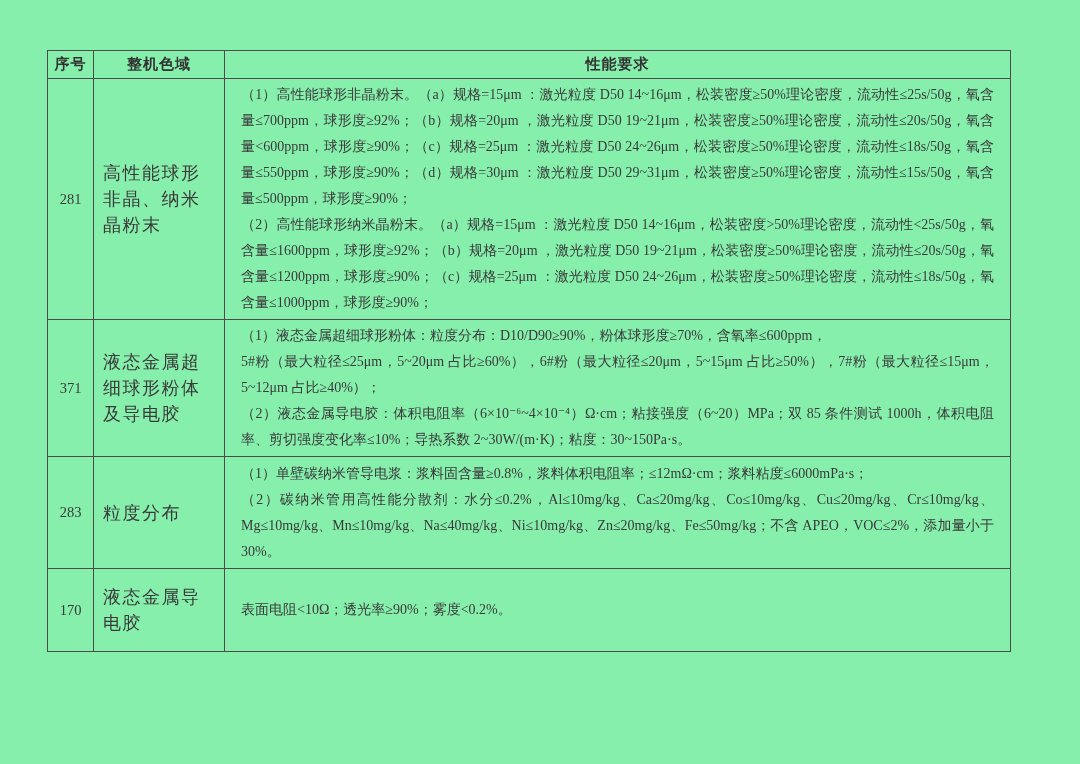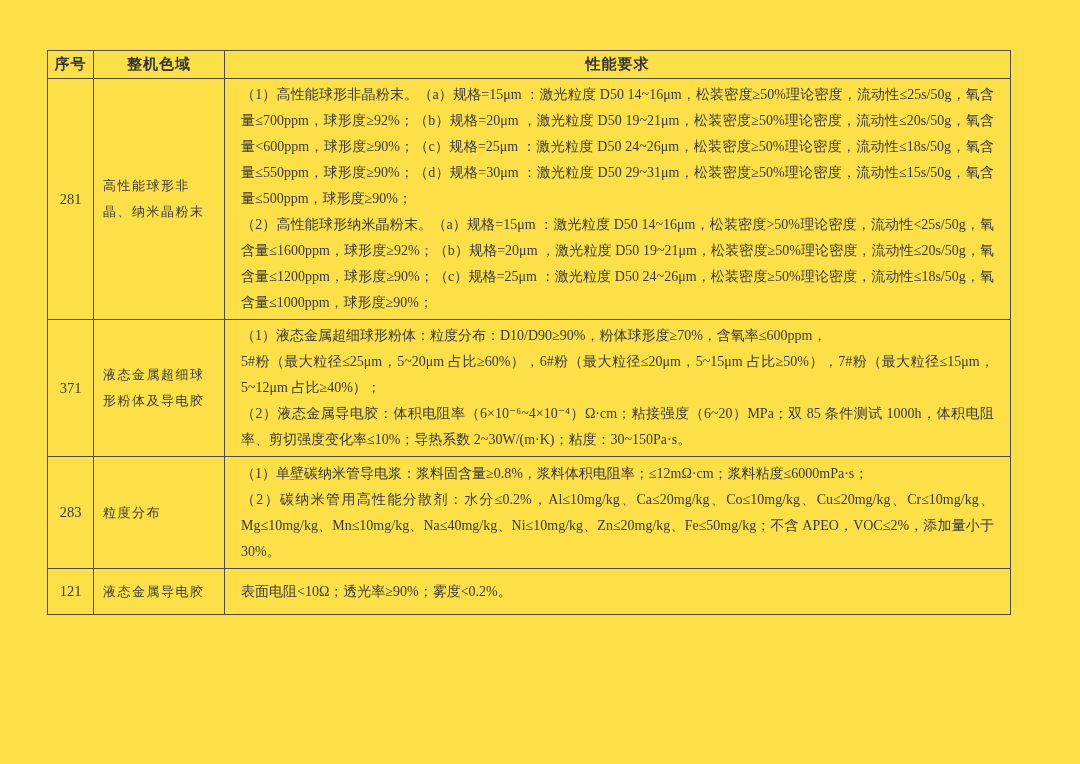--- a/index.html
+++ b/index.html
@@ -4,21 +4,21 @@
 <style>
   html, body {
     margin: 0;
     padding: 0;
     background: #ffffff;
   }
   .page {
     position: relative;
     width: 1080px;
     height: 764px;
-    background: #fde047;
+    background: #86efac;
     font-family: "Liberation Serif", "DejaVu Serif", serif;
     color: #3a3a3a;
     overflow: hidden;
   }
   table.spec-table {
     position: absolute;
     left: 47px;
     top: 50px;
     width: 963px;
     border-collapse: collapse;
@@ -37,23 +37,23 @@
     padding: 2px 4px;
     letter-spacing: 1px;
     color: #333333;
   }
   td.no-cell {
     text-align: center;
     font-size: 14.5px;
     color: #3a3a3a;
   }
   td.mat-cell {
-    font-size: 13px;
+    font-size: 18px;
     line-height: 26px;
-    padding: 8px 9px;
+    padding: 15px 9px;
     letter-spacing: 1.5px;
     color: #3a3a3a;
   }
   td.req-cell {
     font-size: 14px;
     line-height: 26px;
     padding: 3px 16px;
     text-align: justify;
     white-space: pre-wrap;
     word-break: break-word;
@@ -107,21 +107,21 @@
 5#粉（最大粒径≤25μm，5~20μm 占比≥60%），6#粉（最大粒径≤20μm，5~15μm 占比≥50%），7#粉（最大粒径≤15μm，5~12μm 占比≥40%）；
 （2）液态金属导电胶：体积电阻率（6×10⁻⁶~4×10⁻⁴）Ω·cm；粘接强度（6~20）MPa；双 85 条件测试 1000h，体积电阻率、剪切强度变化率≤10%；导热系数 2~30W/(m·K)；粘度：30~150Pa·s。</td>
       </tr>
       <tr class="row-283">
         <td class="no-cell">283</td>
         <td class="mat-cell">粒度分布</td>
         <td class="req-cell">（1）单壁碳纳米管导电浆：浆料固含量≥0.8%，浆料体积电阻率；≤12mΩ·cm；浆料粘度≤6000mPa·s；
 （2）碳纳米管用高性能分散剂：水分≤0.2%，Al≤10mg/kg、Ca≤20mg/kg、Co≤10mg/kg、Cu≤20mg/kg、Cr≤10mg/kg、Mg≤10mg/kg、Mn≤10mg/kg、Na≤40mg/kg、Ni≤10mg/kg、Zn≤20mg/kg、Fe≤50mg/kg；不含 APEO，VOC≤2%，添加量小于 30%。</td>
       </tr>
       <tr class="row-284">
-        <td class="no-cell">121</td>
+        <td class="no-cell">170</td>
         <td class="mat-cell">液态金属导电胶</td>
         <td class="req-cell">表面电阻&lt;10Ω；透光率≥90%；雾度&lt;0.2%。</td>
       </tr>
     </tbody>
   </table>
 
 
 </div>
 
 </body></html>

